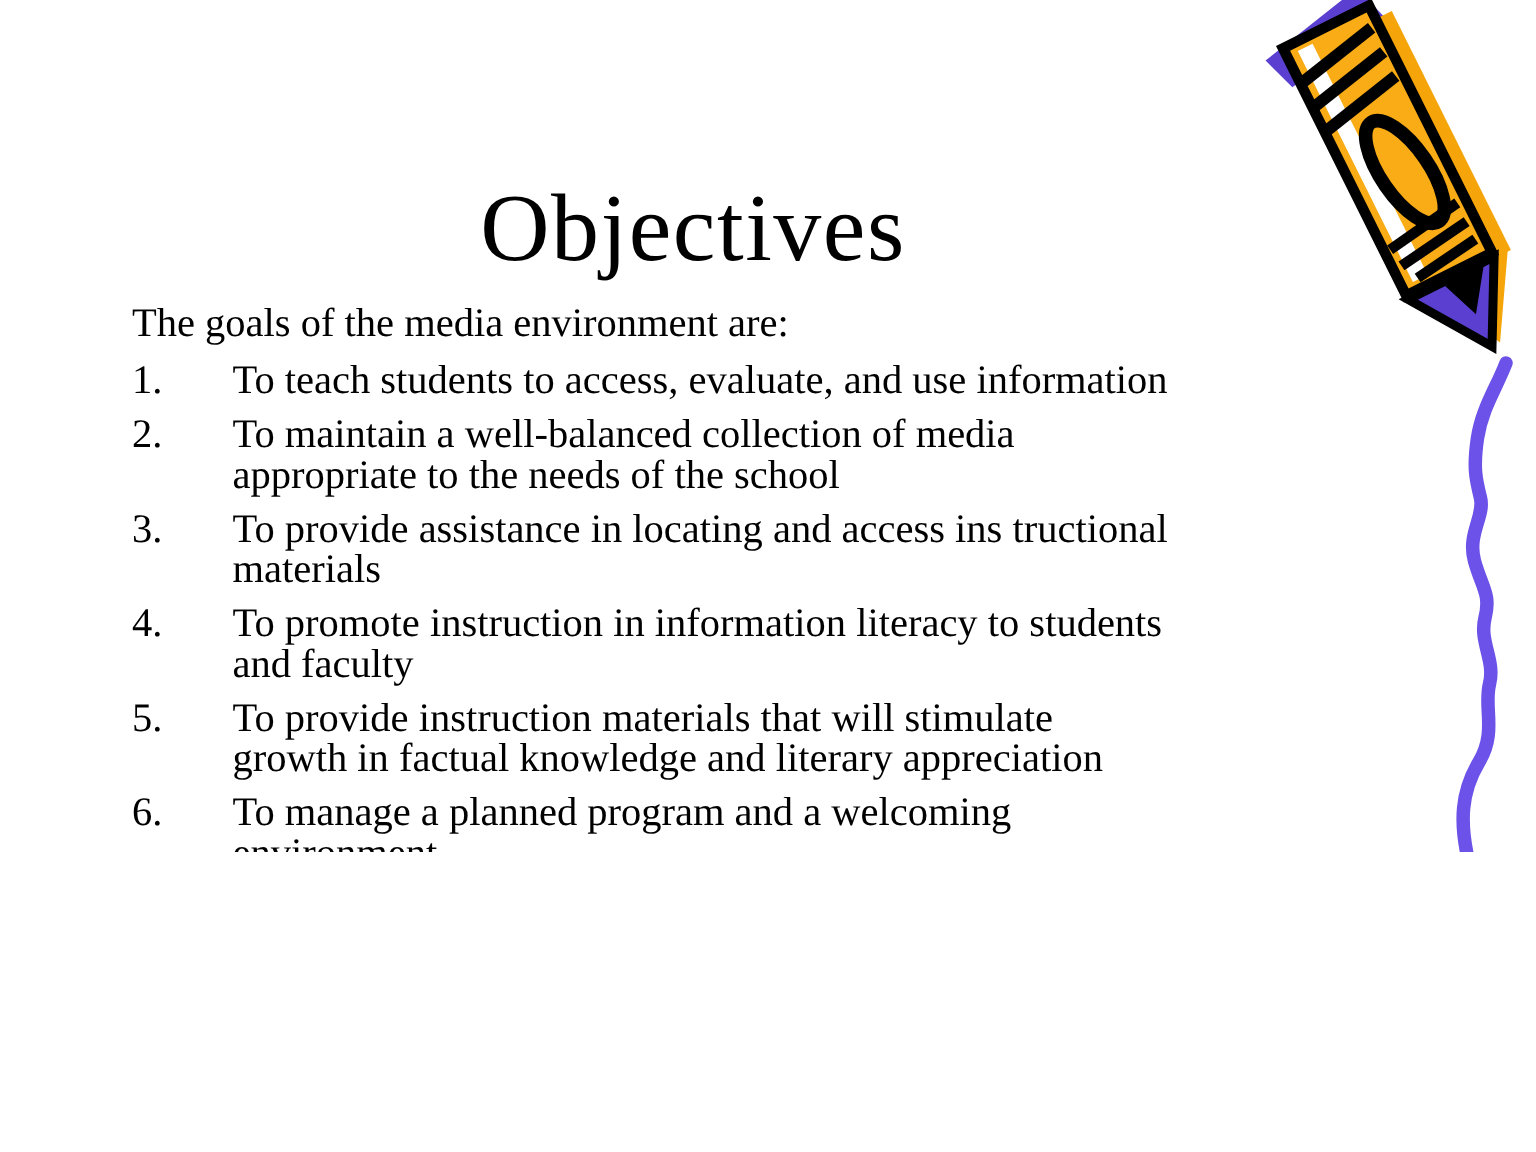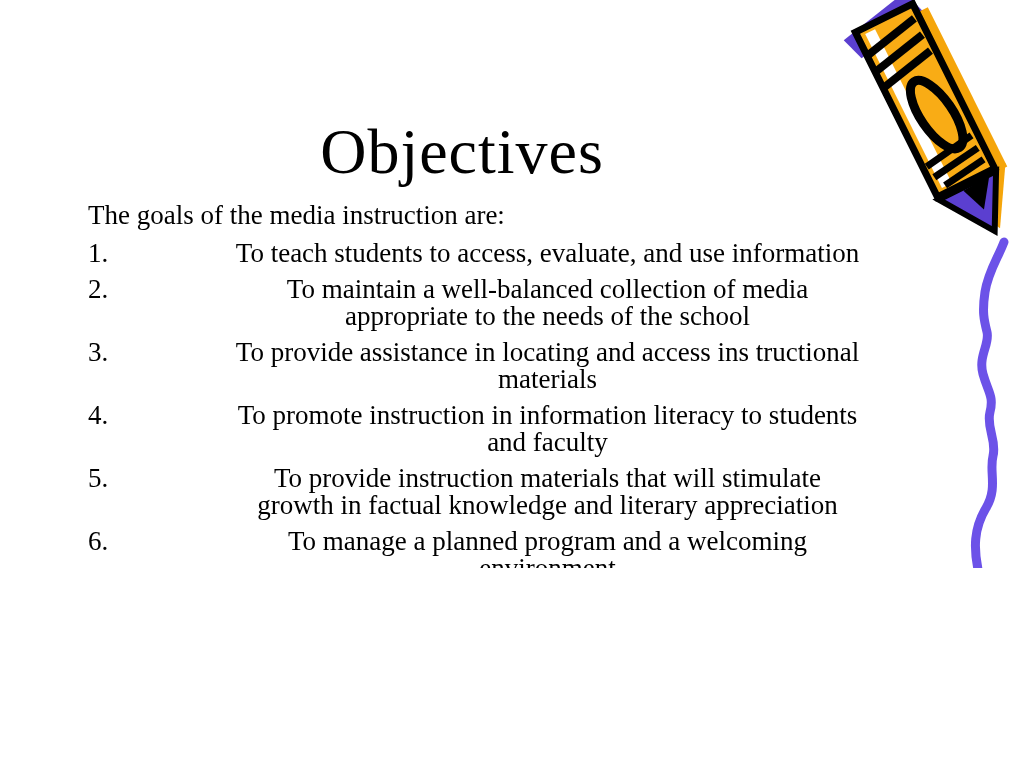--- a/index.html
+++ b/index.html
@@ -14,35 +14,35 @@
     text-align:center;font-size:64px;line-height:66px;letter-spacing:1px;
   }
   .content{
     position:absolute;left:88px;top:202px;width:852px;
     font-size:27px;line-height:27px;
   }
   .intro{margin:0 0 11px 0;}
   .obj-list{margin:0;padding:0;list-style:none;}
   .item{display:flex;margin:0 0 9px 0;}
   .item-num{flex:0 0 67px;}
-  .item-text{flex:1;white-space:pre-line;text-align:center;}
+  .item-text{flex:1;white-space:pre-line;}
   .pencil-wrap{position:absolute;left:840px;top:0;width:184px;height:260px;}
   .squiggle-wrap{position:absolute;left:940px;top:228px;width:84px;height:512px;}
   .crayons-wrap{position:absolute;left:10px;top:598px;width:220px;height:170px;}
   svg{display:block;width:100%;height:100%;}
 </style>
 </head>
 <body>
 
 <div class="slide">
 
   <div class="title">Objectives</div>
 
   <div class="content">
-    <p class="intro">The goals of the media instruction are:</p>
+    <p class="intro">The goals of the media environment are:</p>
 
     <div class="obj-list">
       <div class="item">
         <div class="item-num">1.</div>
         <div class="item-text">To teach students to access, evaluate, and use information</div>
       </div>
       <div class="item">
         <div class="item-num">2.</div>
         <div class="item-text">To maintain a well-balanced collection of media
 appropriate to the needs of the school</div>

